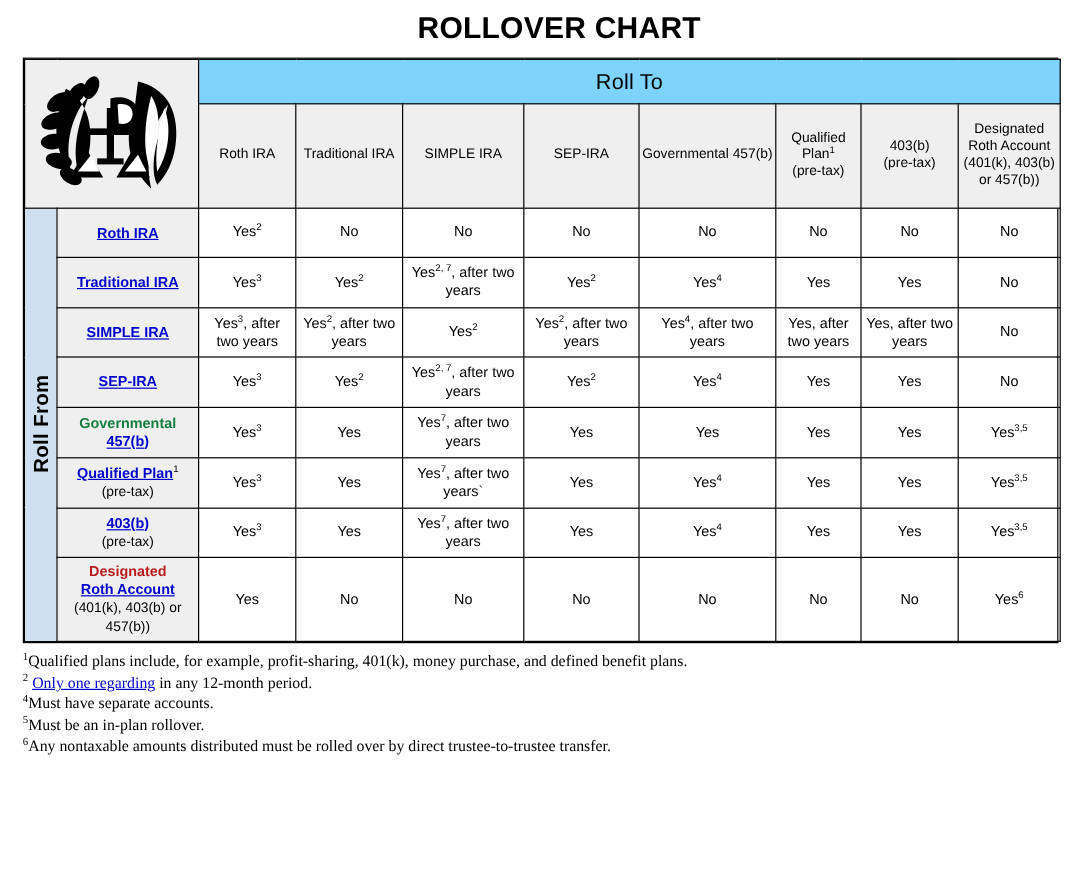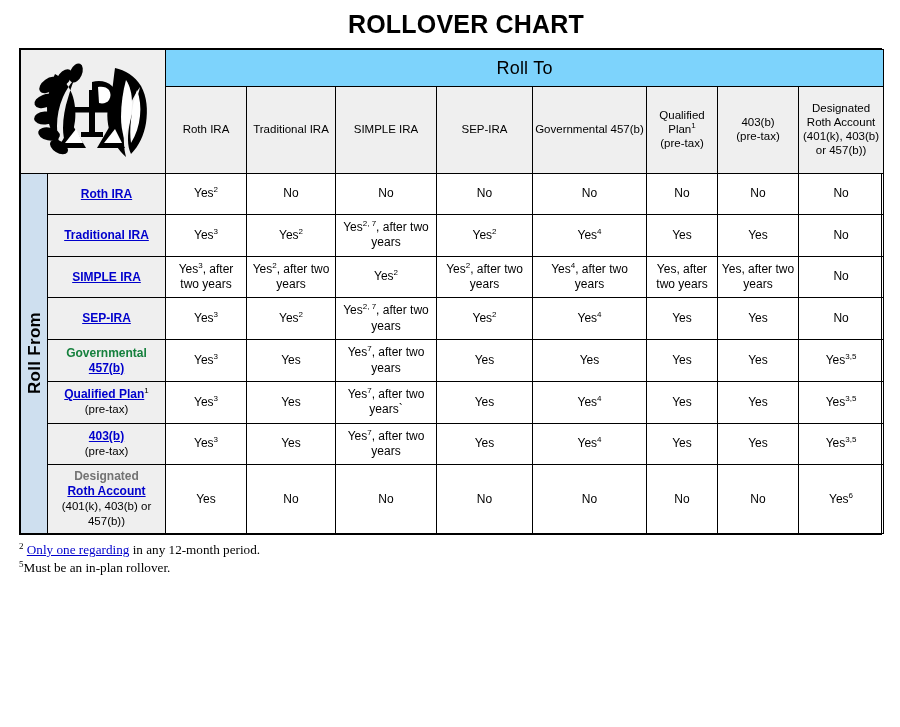--- a/index.html
+++ b/index.html
@@ -122,21 +122,21 @@
     line-height: 1.25;
     padding: 4px 3px !important;
     border-right: 1.5px solid #000 !important;
   }
   .rowlabel .lnk {
     color: #0000cc;
     text-decoration: underline;
     font-weight: bold;
   }
   .rowlabel .plain-blue {
-    color: #737373;
+    color: #b91c1c;
     font-weight: bold;
   }
   .rowlabel .sub {
     color: #000;
     font-weight: normal;
     font-size: 11.5px;
   }
   .rowlabel .blk {
     color: #15803d;
     font-weight: bold;
@@ -334,17 +334,20 @@
             <td class="cell"><span>No</span></td>
             <td class="cell"><span>No</span></td>
             <td class="cell"><span>No</span></td>
             <td class="cell"><span>Yes</span><sup>6</sup></td>
           </tr>
         </tbody>
     </table>
   </div>
 
   <div class="footnotes" id="footnotes">
+      <div><sup>1</sup><span>Qualified plans include, for example, profit-sharing, 401(k), money purchase, and defined benefit plans.</span></div>
       <div><sup>2</sup><span> </span><span class="fn-link">Only one regarding</span><span> in any 12-month period.</span></div>
+      <div><sup>4</sup><span>Must have separate accounts.</span></div>
       <div><sup>5</sup><span>Must be an in-plan rollover.</span></div>
+      <div><sup>6</sup><span>Any nontaxable amounts distributed must be rolled over by direct trustee-to-trustee transfer.</span></div>
     </div>
 
 </div>
 
 </body></html>

